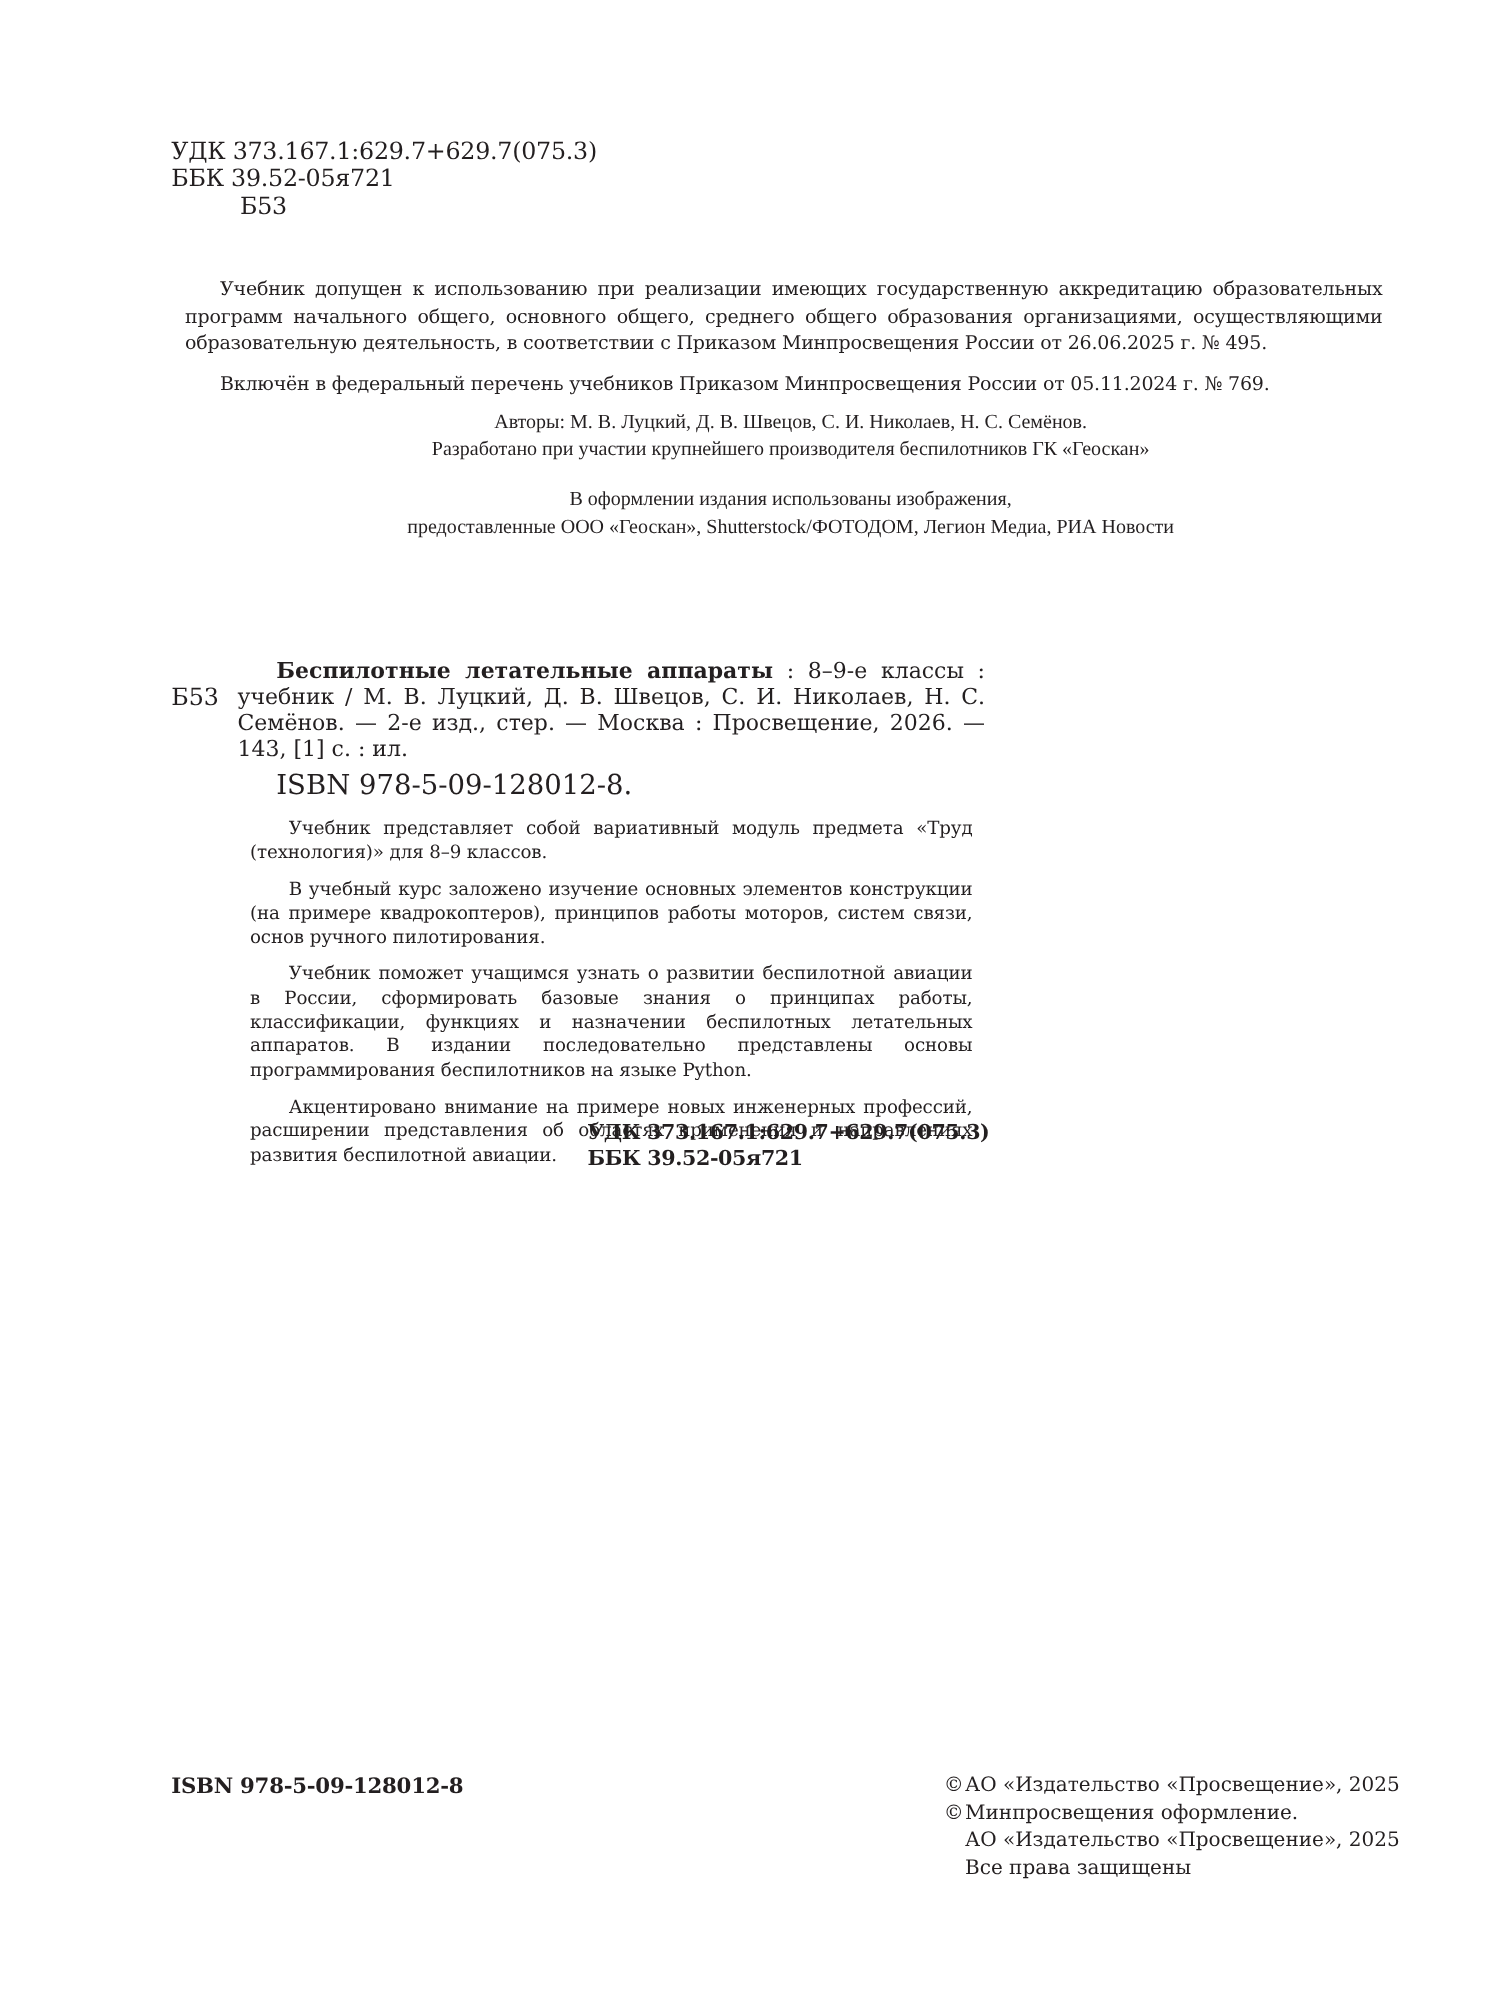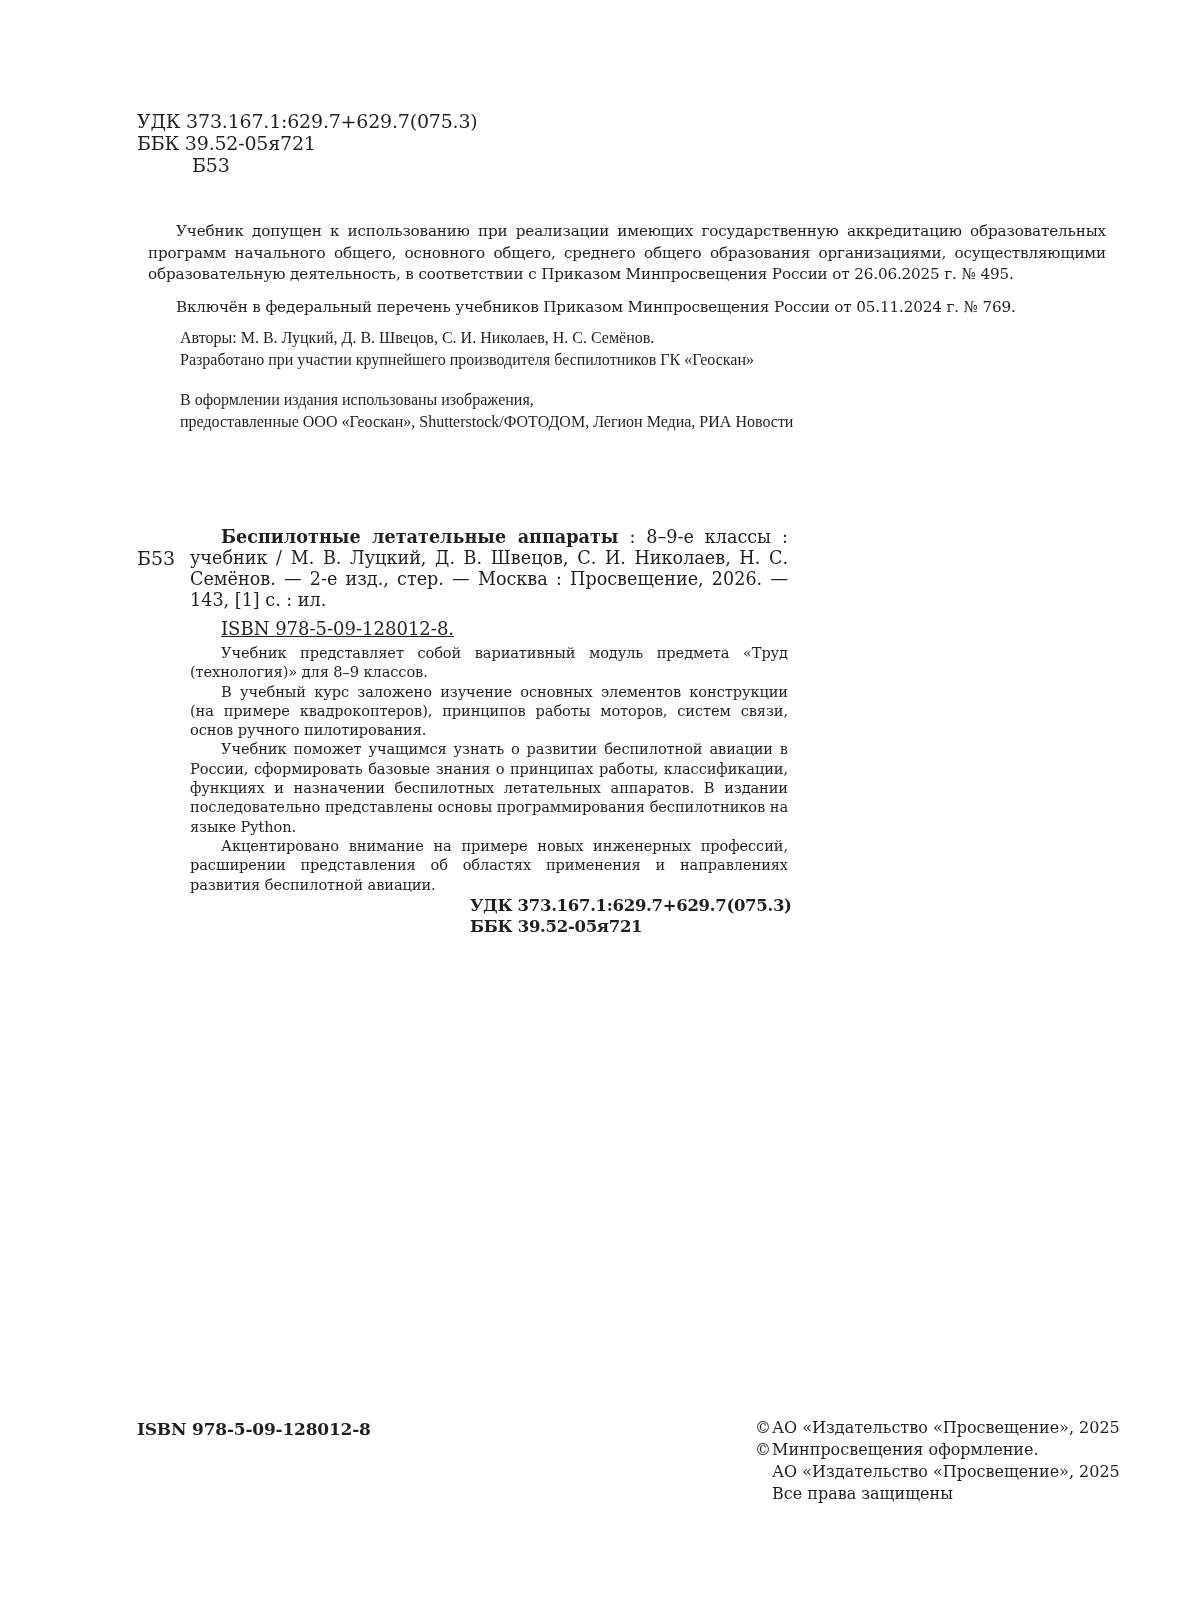--- a/index.html
+++ b/index.html
@@ -17,43 +17,43 @@
     
     .approval {
       left: 137px; top: 210px; width: 980px; white-space: normal;
       font-size: 15.2px; line-height: 21.5px; text-align: justify; letter-spacing: -0.15px;
     }
     .approval p { margin: 11px; text-indent: 28px; }
     .approval p.nj { text-align-last: left; }
 
     
     .credits {
-      left: 180px; width: 905px; white-space: normal; text-align: left;
+      left: 180px; width: 905px; white-space: normal; text-align: center;
       font-family: "Liberation Serif", "DejaVu Serif", serif;
       font-size: 16px; line-height: 22px;
     }
     .credits p { margin: 0; }
     .credits.c1 { top: 327px; }
     .credits.c2 { top: 389px; }
 
     
     .b53-side { left: 137px; top: 548px; font-size: 19px; line-height: 21px; }
     .card {
       left: 190px; top: 526px; width: 598px; white-space: normal;
       font-size: 17.6px; line-height: 21px; text-align: justify;
     }
     .card .title { text-indent: 31px; text-align: justify; text-align-last: left; }
     .card .title b { font-weight: bold; }
-    .card .isbn { margin-top: 7px; padding-left: 31px; font-size: 18px; text-decoration: underline; }
+    .card .isbn { margin-top: 7px; padding-left: 31px; font-size: 22px; }
 
     .annotation {
       left: 190px; top: 643px; width: 598px; white-space: normal;
       font-size: 14.6px; line-height: 19.3px; text-align: justify; letter-spacing: -0.1px;
     }
-    .annotation p { margin: 0; text-indent: 31px; text-align-last: left; }
+    .annotation p { margin: 10px; text-indent: 31px; text-align-last: left; }
 
     .cls-bottom {
       left: 470px; top: 895px; font-size: 16.5px; line-height: 21px; font-weight: bold; letter-spacing: -0.3px;
     }
 
     
     .isbn-bottom { left: 137px; top: 1419px; font-size: 17px; font-weight: bold; letter-spacing: -0.2px; }
     .copyright { left: 755px; top: 1417px; font-size: 16px; line-height: 22px; }
     .copyright .row { display: flex; }
     .copyright .sym { width: 17px; display: inline-block; }

